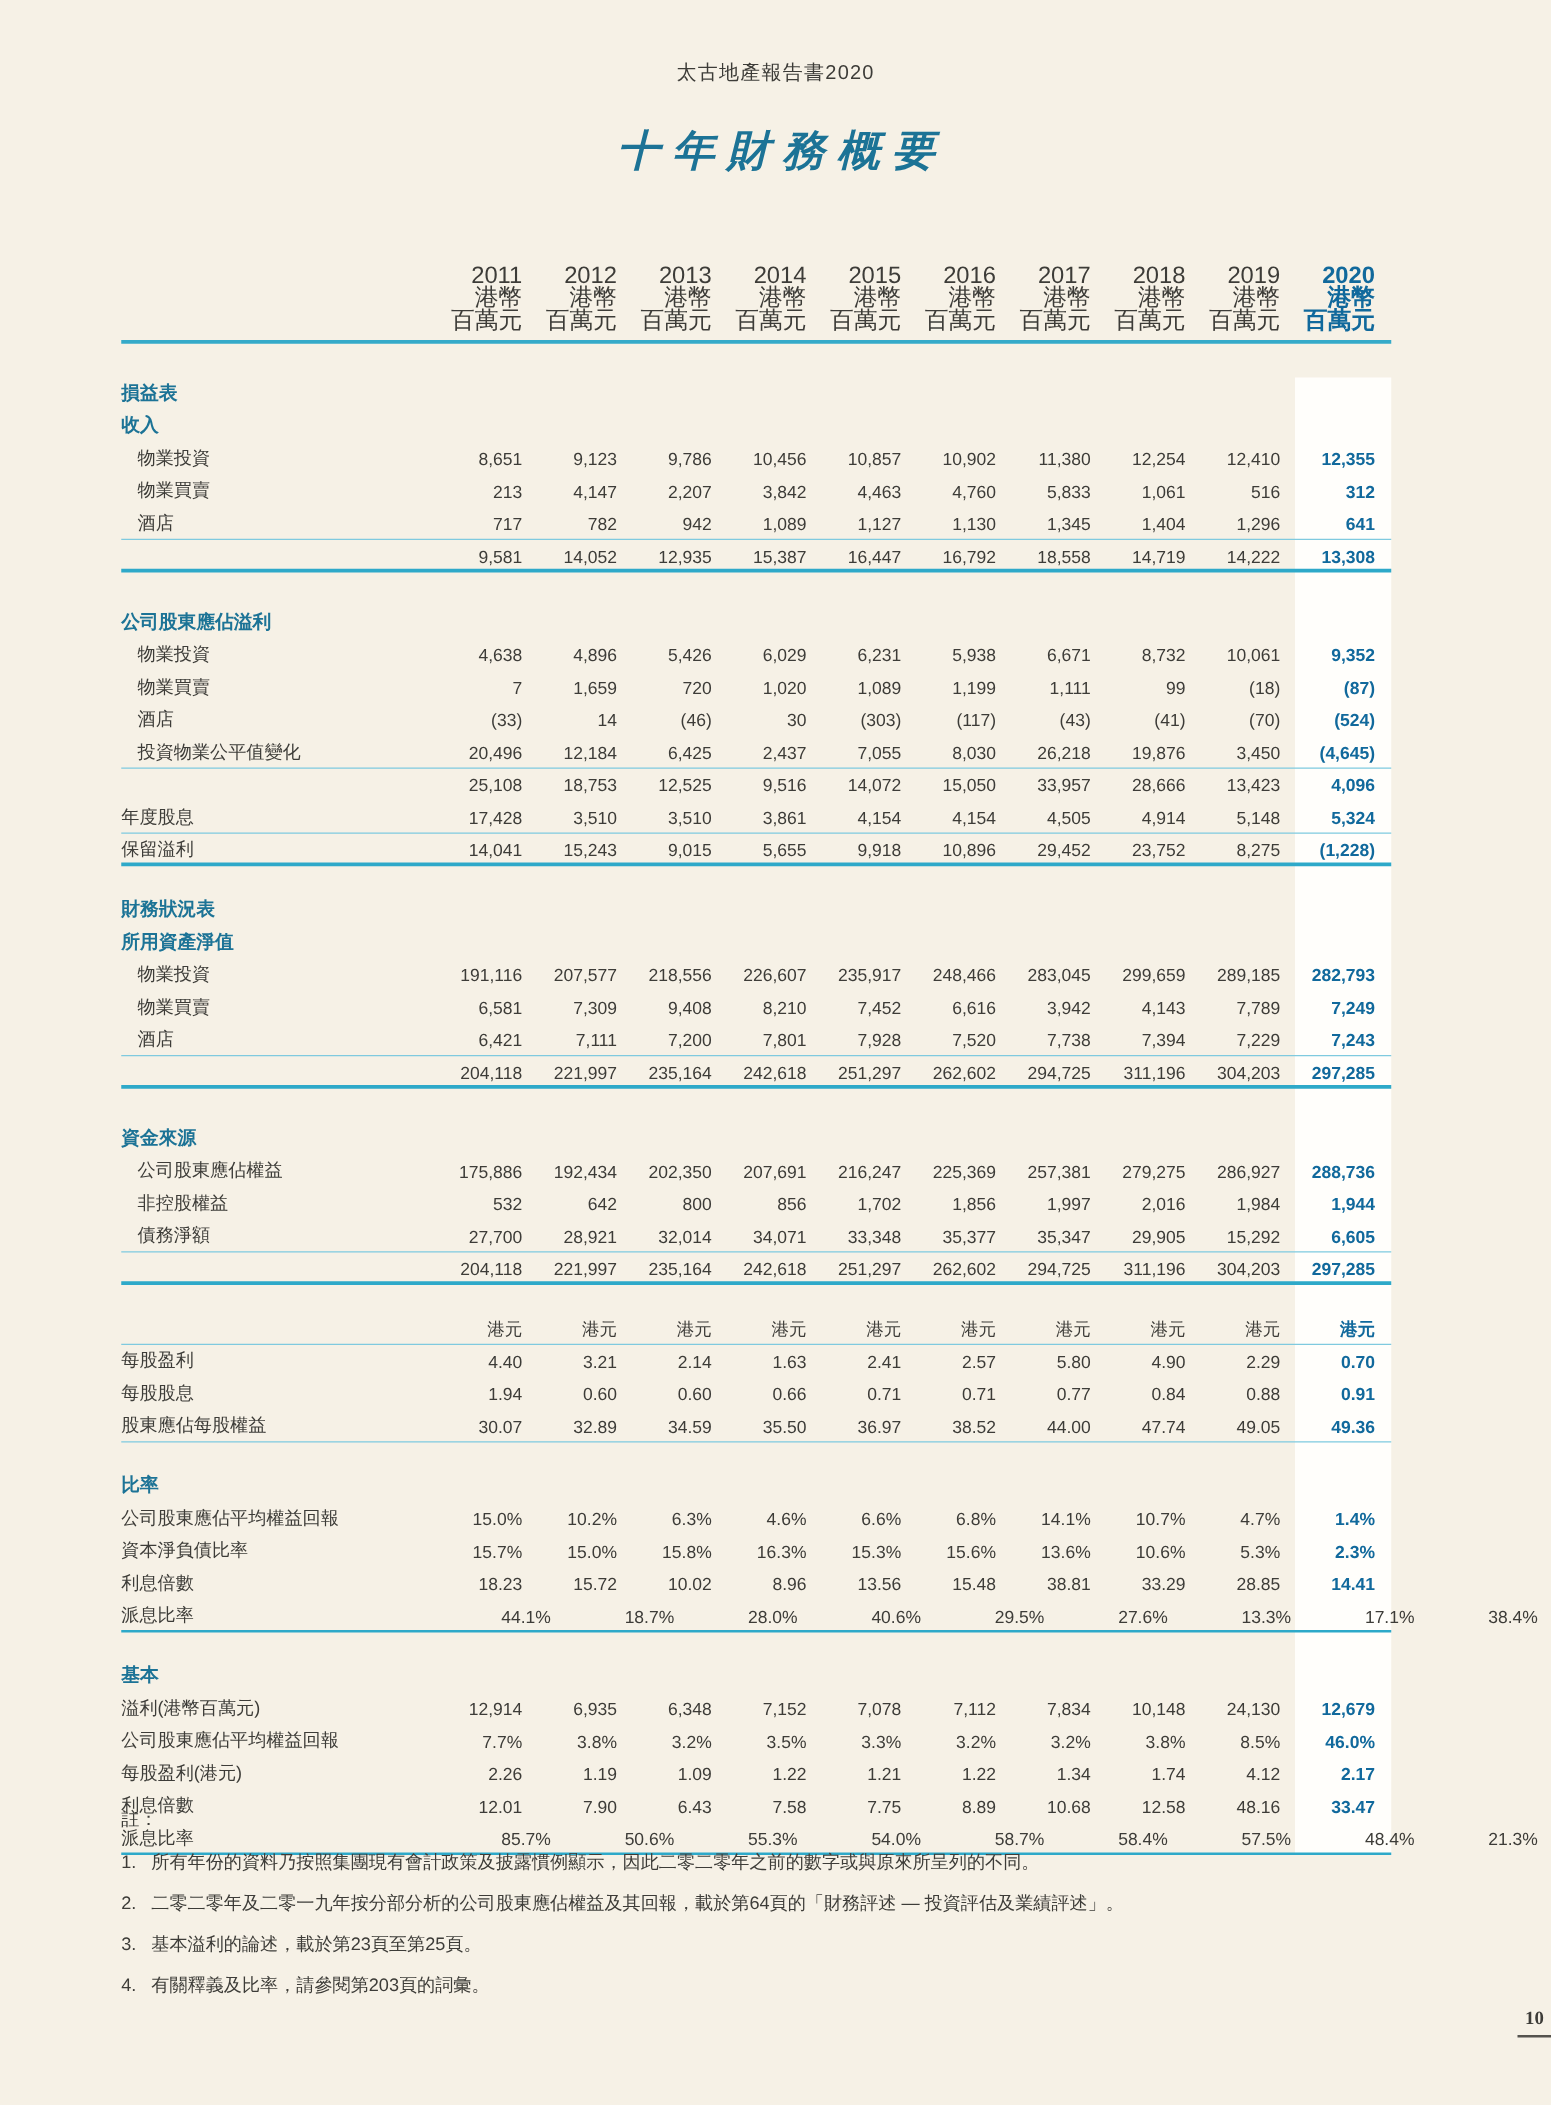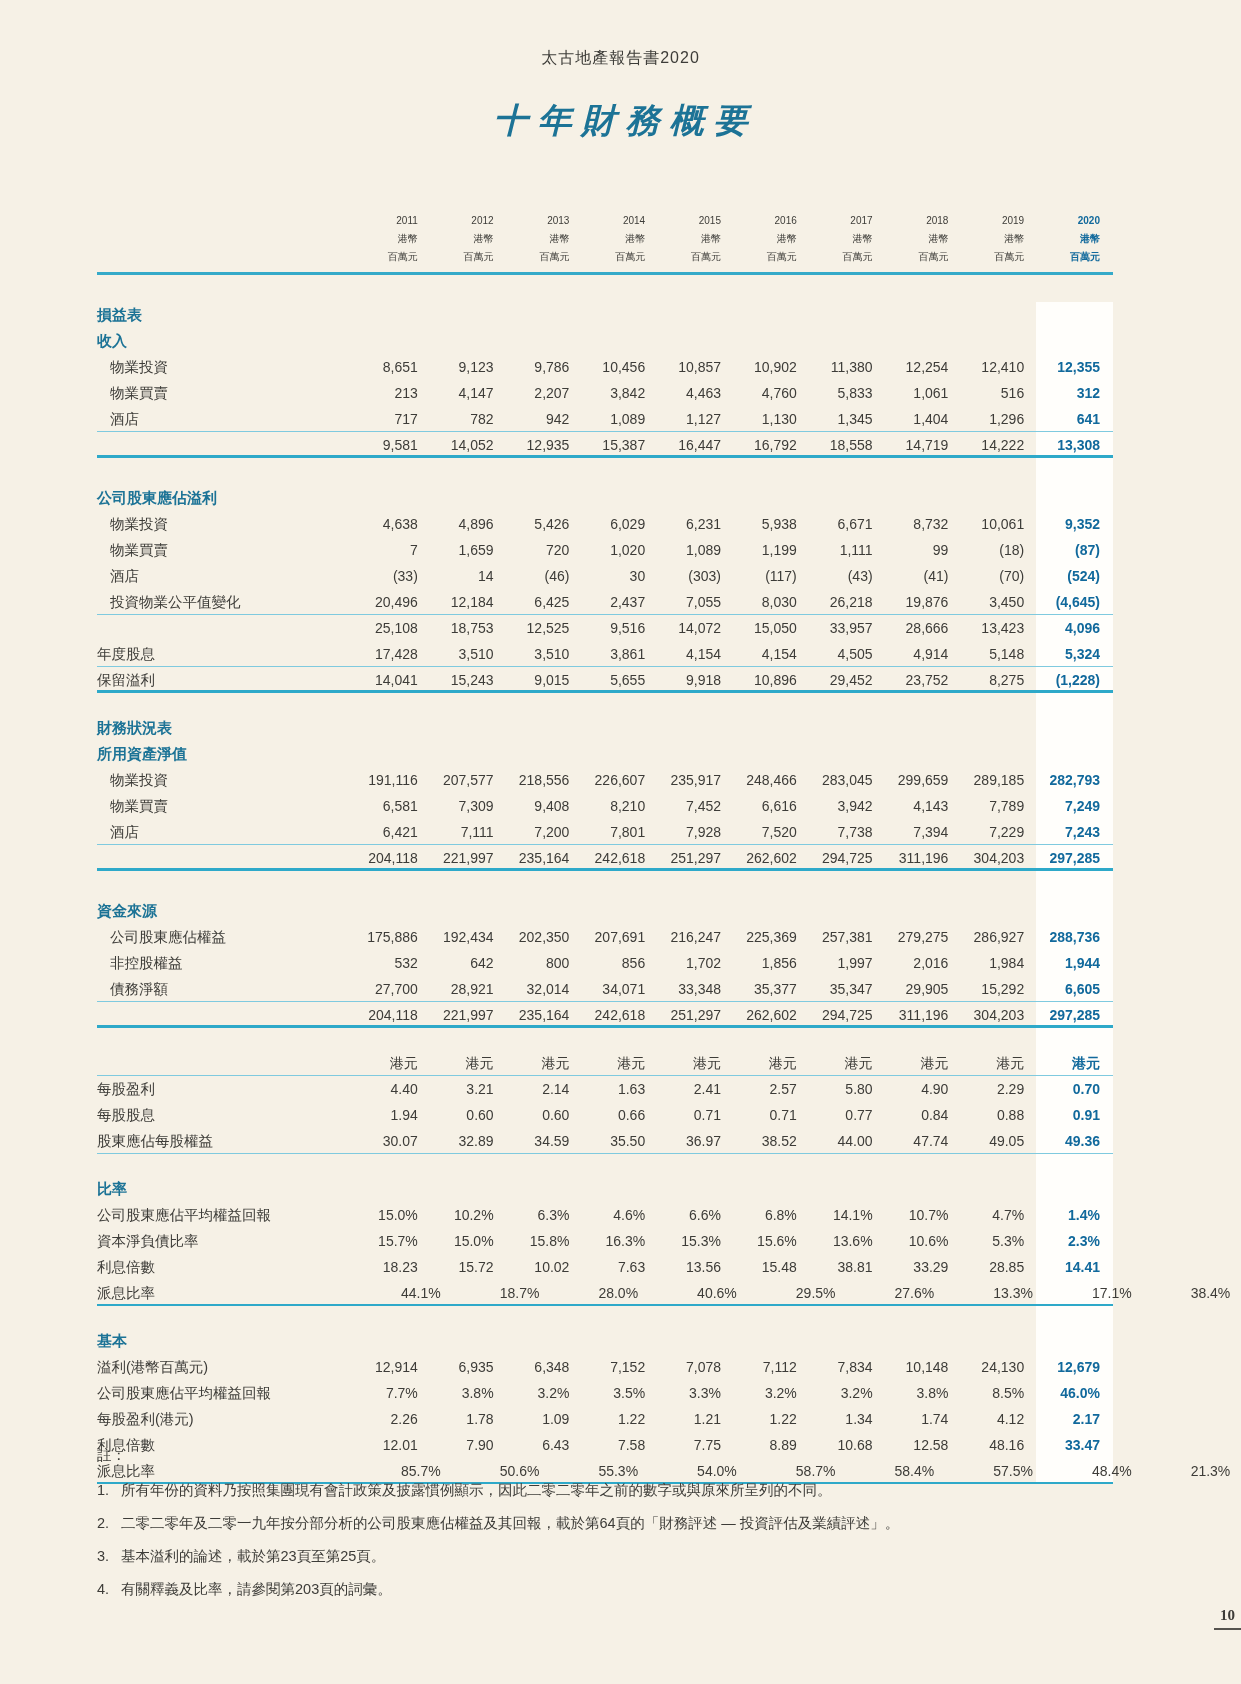--- a/index.html
+++ b/index.html
@@ -10,21 +10,21 @@
   .doc-header { position:absolute; top:48px; left:0; width:100%; text-align:center;
     font-size:16px; letter-spacing:1px; color:#3d3c38; }
 
   .page-title { position:absolute; top:98px; left:0; width:100%; text-align:center;
     font-size:34px; font-weight:700; color:#1c7396; letter-spacing:10px; text-indent:10px;font-style:italic; }
 
   .fin-table { position:absolute; left:97px; top:212px; width:1016px; }
 
   .colhead { display:grid; grid-template-columns:258px repeat(10,1fr);
     border-bottom:3px solid #35aac9; padding-bottom:6px; }
-  .colhead .ycol { text-align:right; padding-right:13px; font-size:10px; line-height:18px; color:#3d3c38; }
+  .colhead .ycol { text-align:right; padding-right:13px; font-size:19px; line-height:18px; color:#3d3c38; }
   .colhead .ycol span { display:block; }
   .colhead .ycol.y-last { color:#11699c; font-weight:700; }
 
   .tbody { position:relative; }
   .tbody::before { content:""; position:absolute; top:0; right:0; bottom:0; width:77px; background:#fffefb; }
 
   .trow { display:grid; grid-template-columns:258px repeat(10,1fr);
     height:26px; line-height:26px; position:relative; }
   .trow .lbl { font-size:14.5px; white-space:nowrap; text-align:left; }
   .trow.indent .lbl { padding-left:13px; }
@@ -527,21 +527,21 @@
           <div class="val">13.6%</div>
           <div class="val">10.6%</div>
           <div class="val">5.3%</div>
           <div class="val">2.3%</div>
         </div>
         <div class="trow data">
           <div class="lbl">利息倍數</div>
           <div class="val">18.23</div>
           <div class="val">15.72</div>
           <div class="val">10.02</div>
-          <div class="val">7.63</div>
+          <div class="val">8.96</div>
           <div class="val">13.56</div>
           <div class="val">15.48</div>
           <div class="val">38.81</div>
           <div class="val">33.29</div>
           <div class="val">28.85</div>
           <div class="val">14.41</div>
         </div>
         <div class="trow data bb-med">
           <div class="lbl">派息比率</div>
           <div class="val">44.1%</div>
@@ -590,21 +590,21 @@
           <div class="val">3.3%</div>
           <div class="val">3.2%</div>
           <div class="val">3.2%</div>
           <div class="val">3.8%</div>
           <div class="val">8.5%</div>
           <div class="val">46.0%</div>
         </div>
         <div class="trow data">
           <div class="lbl">每股盈利(港元)</div>
           <div class="val">2.26</div>
-          <div class="val">1.78</div>
+          <div class="val">1.19</div>
           <div class="val">1.09</div>
           <div class="val">1.22</div>
           <div class="val">1.21</div>
           <div class="val">1.22</div>
           <div class="val">1.34</div>
           <div class="val">1.74</div>
           <div class="val">4.12</div>
           <div class="val">2.17</div>
         </div>
         <div class="trow data">

